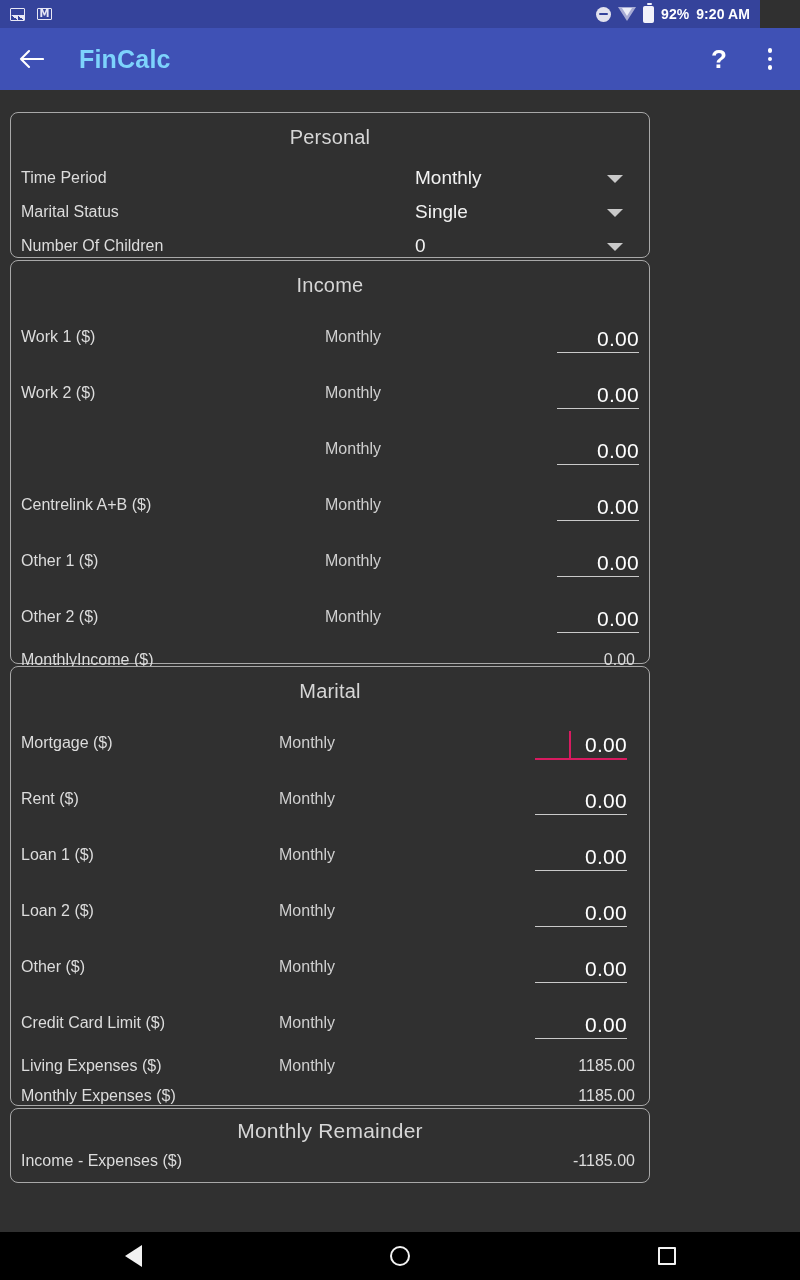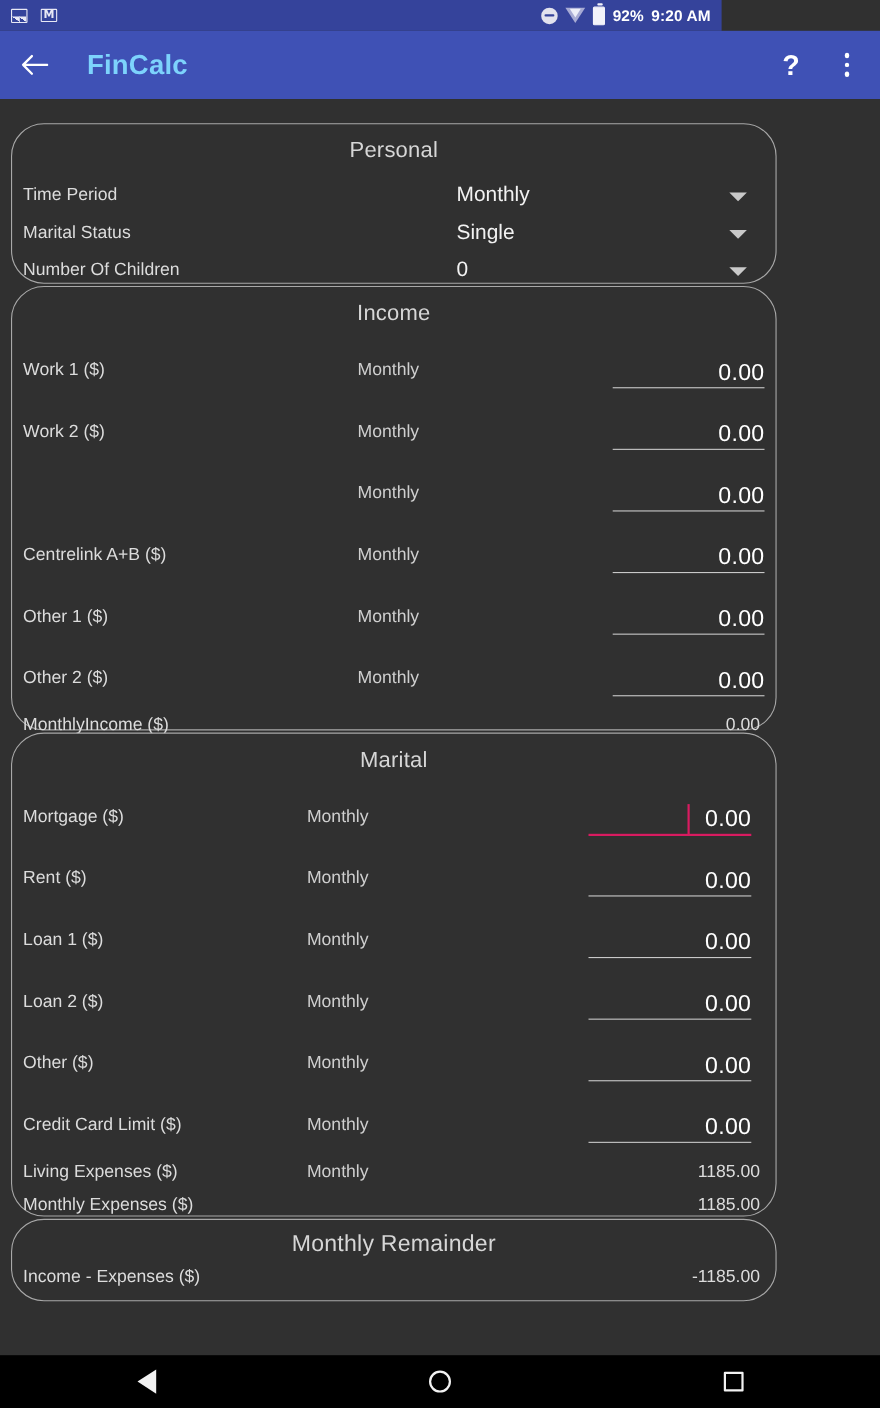--- a/index.html
+++ b/index.html
@@ -6,21 +6,21 @@
   html, body {
     width: 800px; height: 1280px;
     background: #000;
     font-family: "Liberation Sans", "DejaVu Sans", sans-serif;
     overflow: hidden;
   }
   #screen { position: relative; width: 800px; height: 1280px; background: #303030; }
 
   
   .statusbar {
-    position: absolute; top: 0; left: 0; width: 656px; height: 28px;
+    position: absolute; top: 0; left: 0; width: 760px; height: 28px;
     background: #35439b;
     display: flex; align-items: center; padding: 0 10px;
   }
   .sb-left { display: flex; align-items: center; gap: 12px; }
   .sb-right { display: flex; align-items: center; gap: 7px; margin-left: auto; }
   .sb-text { color: #ffffff; font-size: 14px; font-weight: bold; letter-spacing: .1px; }
   .sb-pct { color: #ffffff; font-size: 14px; font-weight: bold; }
 
   .ico-photo {
     width: 15px; height: 13px; border: 1.6px solid #e8e8f5; border-radius: 1px;
@@ -89,22 +89,22 @@
     justify-content: center; gap: 4px; padding-right: 6px;
   }
   .ab-menu i { width: 4.5px; height: 4.5px; border-radius: 50%; background: #fff; display: block; }
 
   
   .content {
     position: absolute; top: 90px; left: 0; width: 800px; height: 1142px;
     background: #303030; padding: 0;
   }
   .card {
-    position: absolute; left: 10px; width: 696px;
-    border: 1px solid #a8a8a8; border-radius: 30px; background: #303030;
+    position: absolute; left: 10px; width: 640px;
+    border: 1px solid #a8a8a8; border-radius: 8px; background: #303030;
   }
   .card-title {
     text-align: center; color: #d6d6d6; font-size: 20px; padding-top: 13px;
     letter-spacing: .2px;
   }
 
   .row { position: relative; width: 100%; height: 34px; }
   .lbl {
     position: absolute; left: 10px; top: 0; color: #dcdcdc; font-size: 16px;
     line-height: 34px; white-space: nowrap;

